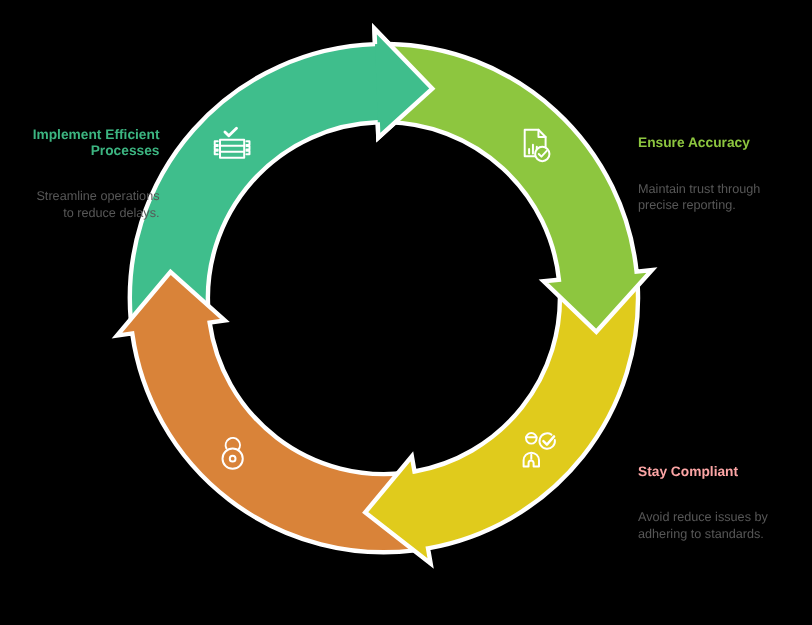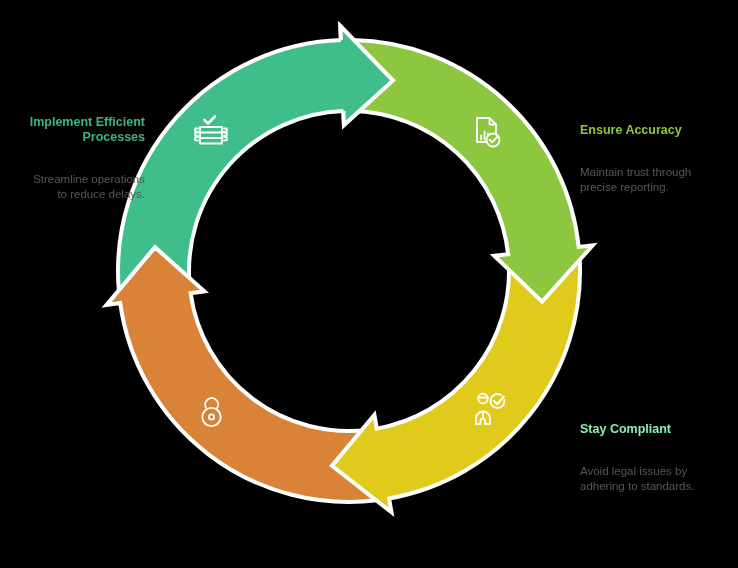--- a/index.html
+++ b/index.html
@@ -71,19 +71,19 @@
 to reduce delays.</p>
   </div>
 
   <div class="label tr">
     <p class="title" style="color: rgb(141, 198, 63);">Ensure Accuracy</p>
     <p class="desc" style="color: rgb(87, 87, 87);">Maintain trust through
 precise reporting.</p>
   </div>
 
   <div class="label br">
-    <p class="title" style="color: #86efac;">Stay Compliant</p>
-    <p class="desc" style="color: rgb(87, 87, 87);">Avoid legal issues by
+    <p class="title" style="color: #fca5a5;">Stay Compliant</p>
+    <p class="desc" style="color: rgb(87, 87, 87);">Avoid reduce issues by
 adhering to standards.</p>
   </div>
 
 
 </div>
 
 </body></html>

